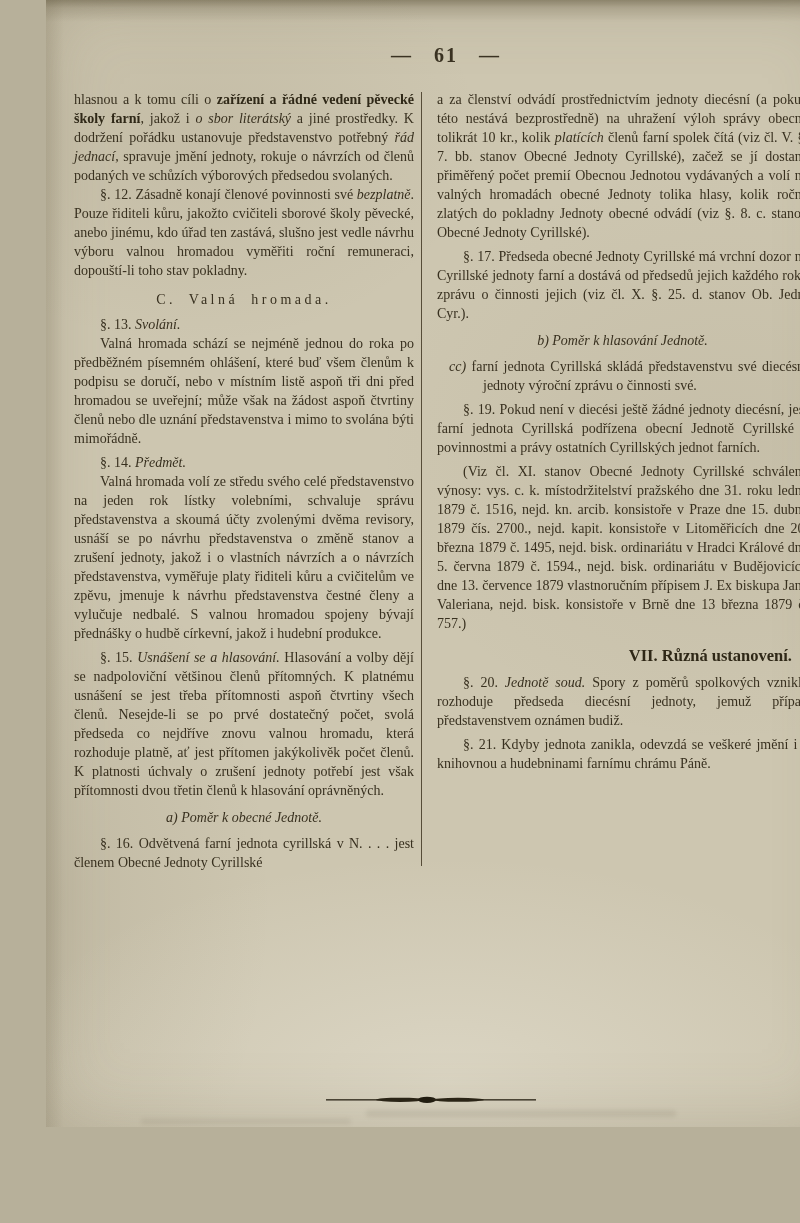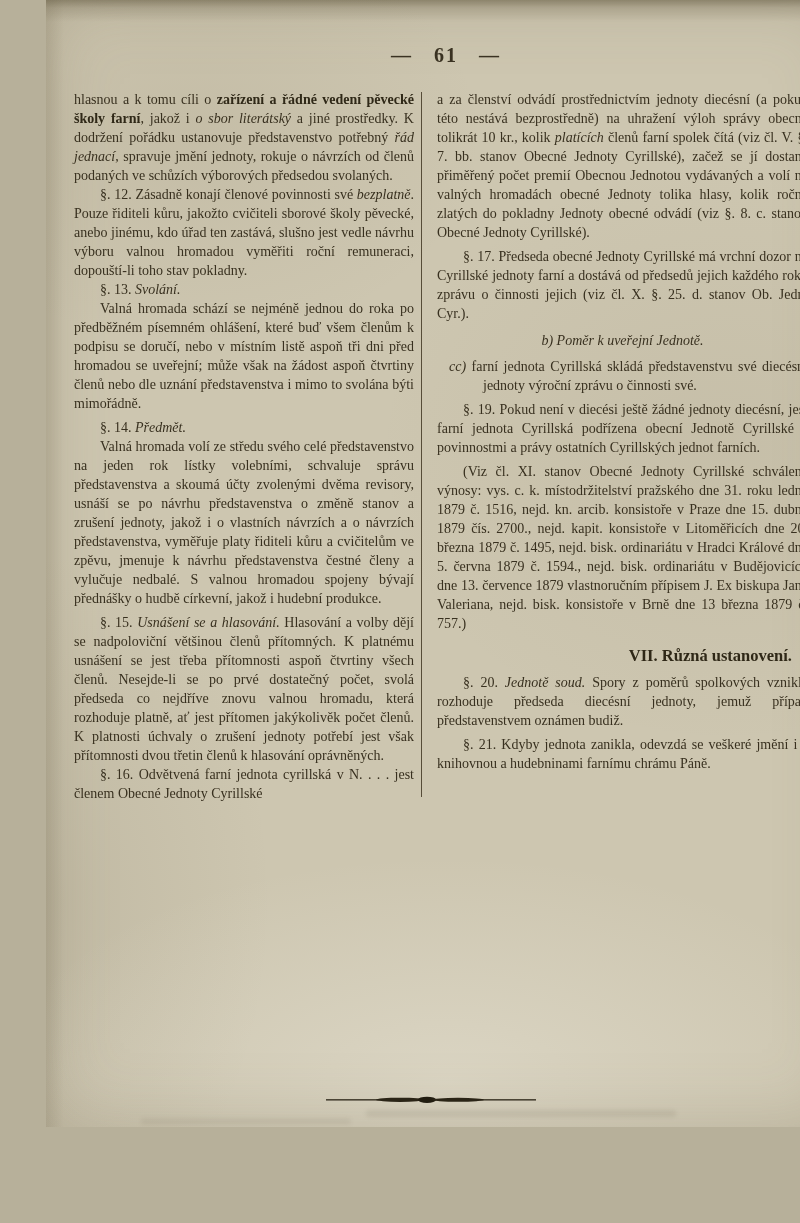--- a/index.html
+++ b/index.html
@@ -58,34 +58,36 @@
 
 <div class="page">
 
   <div class="page-header">— 61 —</div>
 
   <div class="columns">
 
     <div class="col-left">
       <p class="noindent"><span>hlasnou a k tomu cíli o </span><span class="b">zařízení a řádné vedení pěvecké školy farní</span><span>, jakož i </span><span class="i">o sbor literátský</span><span> a jiné prostředky. K dodržení pořádku ustanovuje představenstvo potřebný </span><span class="i">řád jednací</span><span>, spravuje jmění jednoty, rokuje o návrzích od členů podaných ve schůzích výborových předsedou svolaných.</span></p>
       <p class="indent"><span>§. 12. Zásadně konají členové povinnosti své </span><span class="i">bezplatně</span><span>. Pouze řiditeli kůru, jakožto cvičiteli sborové školy pěvecké, anebo jinému, kdo úřad ten zastává, slušno jest vedle návrhu výboru valnou hromadou vyměřiti roční remuneraci, dopouští-li toho stav pokladny.</span></p>
+      <p class="center-spread"><span>C. Valná hromada.</span></p>
       <p class="indent"><span>§. 13. </span><span class="i">Svolání.</span></p>
       <p class="indent"><span>Valná hromada schází se nejméně jednou do roka po předběžném písemném ohlášení, které buď všem členům k podpisu se doručí, nebo v místním listě aspoň tři dni před hromadou se uveřejní; může však na žádost aspoň čtvrtiny členů nebo dle uznání představenstva i mimo to svolána býti mimořádně.</span></p>
       <p class="indent gap-top"><span>§. 14. </span><span class="i">Předmět.</span></p>
       <p class="indent"><span>Valná hromada volí ze středu svého celé představenstvo na jeden rok lístky volebními, schvaluje správu představenstva a skoumá účty zvolenými dvěma revisory, usnáší se po návrhu představenstva o změně stanov a zrušení jednoty, jakož i o vlastních návrzích a o návrzích představenstva, vyměřuje platy řiditeli kůru a cvičitelům ve zpěvu, jmenuje k návrhu představenstva čestné členy a vylučuje nedbalé. S valnou hromadou spojeny bývají přednášky o hudbě církevní, jakož i hudební produkce.</span></p>
       <p class="indent gap-top"><span>§. 15. </span><span class="i">Usnášení se a hlasování.</span><span> Hlasování a volby dějí se nadpoloviční většinou členů přítomných. K platnému usnášení se jest třeba přítomnosti aspoň čtvrtiny všech členů. Nesejde-li se po prvé dostatečný počet, svolá předseda co nejdříve znovu valnou hromadu, která rozhoduje platně, ať jest přítomen jakýkolivěk počet členů. K platnosti úchvaly o zrušení jednoty potřebí jest však přítomnosti dvou třetin členů k hlasování oprávněných.</span></p>
+      <p class="h-center-italic"><span class="i">a) Poměr k obecné Jednotě.</span></p>
       <p class="indent"><span>§. 16. Odvětvená farní jednota cyrillská v N. . . . jest členem Obecné Jednoty Cyrillské</span></p>
     </div>
 
     <div class="col-rule"></div>
 
     <div class="col-right">
       <p class="noindent"><span>a za členství odvádí prostřednictvím jednoty diecésní (a pokud této nestává bezprostředně) na uhražení výloh správy obecné tolikrát 10 kr., kolik </span><span class="i">platících</span><span> členů farní spolek čítá (viz čl. V. §. 7. bb. stanov Obecné Jednoty Cyrillské), začež se jí dostane přiměřený počet premií Obecnou Jednotou vydávaných a volí na valných hromadách obecné Jednoty tolika hlasy, kolik ročně zlatých do pokladny Jednoty obecné odvádí (viz §. 8. c. stanov Obecné Jednoty Cyrillské).</span></p>
       <p class="indent gap-top"><span>§. 17. Předseda obecné Jednoty Cyrillské má vrchní dozor na Cyrillské jednoty farní a dostává od předsedů jejich každého roku zprávu o činnosti jejich (viz čl. X. §. 25. d. stanov Ob. Jedn. Cyr.).</span></p>
-      <p class="h-center-italic"><span class="i">b) Poměr k uveřejní Jednotě.</span></p>
+      <p class="h-center-italic"><span class="i">b) Poměr k hlasování Jednotě.</span></p>
       <p class="hang"><span class="i">cc)</span><span> farní jednota Cyrillská skládá představenstvu své diecésní jednoty výroční zprávu o činnosti své.</span></p>
       <p class="indent gap-top"><span>§. 19. Pokud není v diecési ještě žádné jednoty diecésní, jest farní jednota Cyrillská podřízena obecní Jednotě Cyrillské s povinnostmi a právy ostatních Cyrillských jednot farních.</span></p>
       <p class="indent gap-top"><span>(Viz čl. XI. stanov Obecné Jednoty Cyrillské schválené výnosy: vys. c. k. místodržitelství pražského dne 31. roku ledna 1879 č. 1516, nejd. kn. arcib. konsistoře v Praze dne 15. dubna 1879 čís. 2700., nejd. kapit. konsistoře v Litoměřicích dne 20. března 1879 č. 1495, nejd. bisk. ordinariátu v Hradci Králové dne 5. června 1879 č. 1594., nejd. bisk. ordinariátu v Budějovicích dne 13. července 1879 vlastnoručním přípisem J. Ex biskupa Jana Valeriana, nejd. bisk. konsistoře v Brně dne 13 března 1879 č. 757.)</span></p>
       <p class="h-center-bold"><span class="b">VII. Různá ustanovení.</span></p>
       <p class="indent"><span>§. 20. </span><span class="i">Jednotě soud.</span><span> Spory z poměrů spolkových vzniklé rozhoduje předseda diecésní jednoty, jemuž případ představenstvem oznámen budiž.</span></p>
       <p class="indent gap-top"><span>§. 21. Kdyby jednota zanikla, odevzdá se veškeré jmění i s knihovnou a hudebninami farnímu chrámu Páně.</span></p>
     </div>
 
   </div>
 

